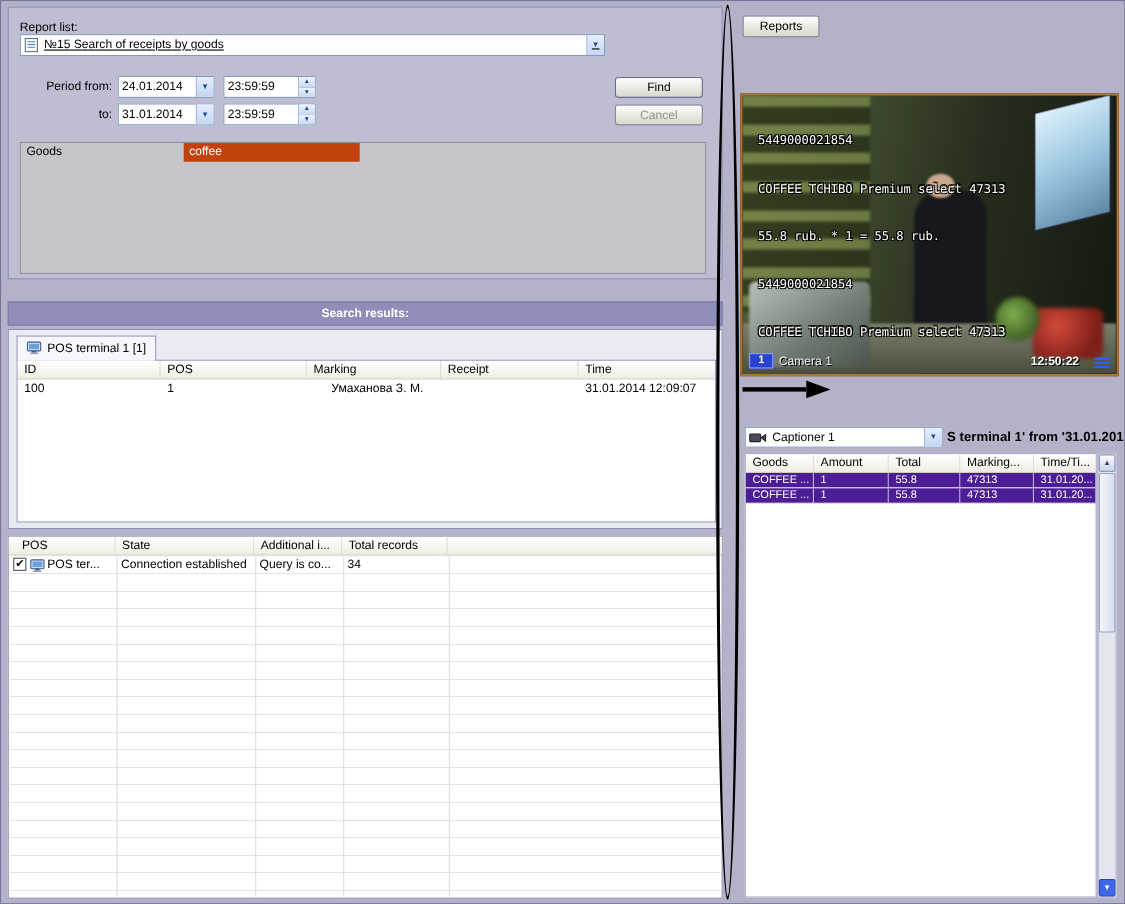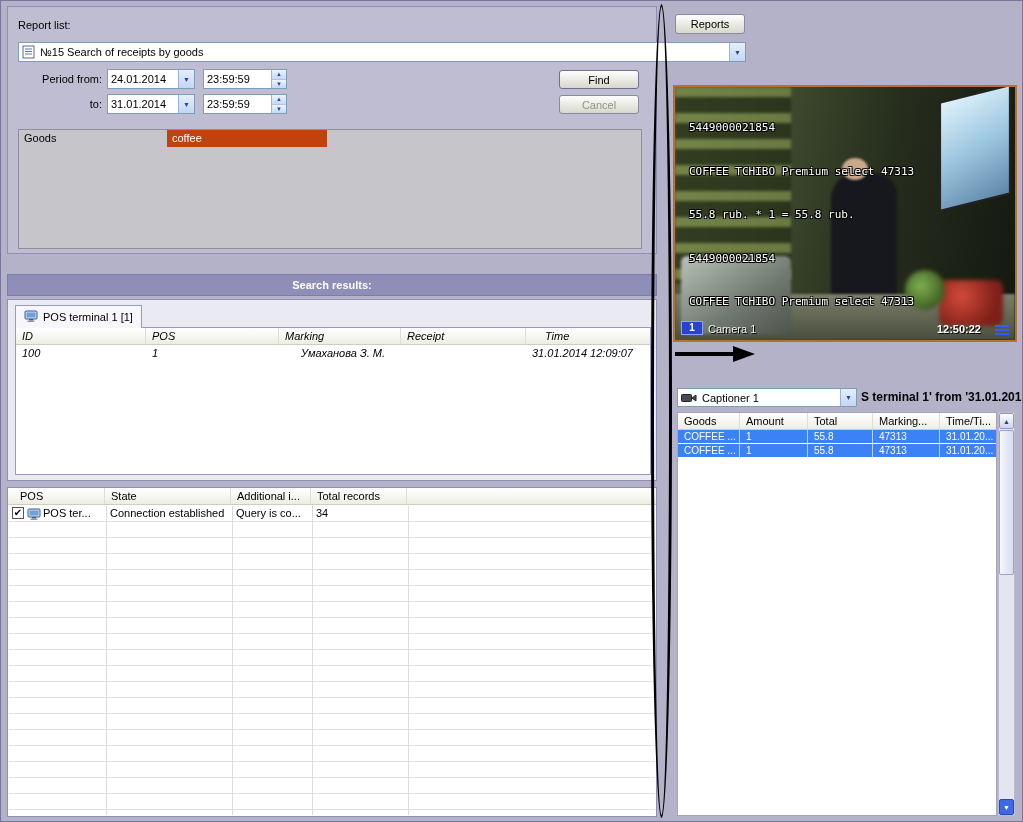--- a/index.html
+++ b/index.html
@@ -39,21 +39,21 @@
   .pc.sel{background:#c2410c;color:#fff;}
 
   
   .lhdr{display:flex;height:17px;background:linear-gradient(#ffffff,#eeede4);border-bottom:1px solid #cfcdbd;}
   .lhdr .hc{padding:2px 0 0 6px;border-right:1px solid #e0ded0;white-space:nowrap;overflow:hidden;height:16px;}
   .lrow{display:flex;height:16px;align-items:center;}
   .lrow .rc{padding-left:6px;white-space:nowrap;overflow:hidden;}
 
   
   .tab{position:absolute;left:7px;top:5px;height:23px;padding:0 8px;background:#f7f7fb;border:1px solid #9a99c0;border-bottom:none;display:flex;align-items:center;gap:5px;z-index:2;}
-  .results-box{position:absolute;left:7px;top:27px;width:636px;height:148px;background:#fff;border:1px solid #9a99c0;overflow:hidden;font-style:italic;}
+  .results-box{position:absolute;left:7px;top:27px;width:636px;height:148px;background:#fff;border:1px solid #9a99c0;overflow:hidden;}
 
   
   .st-body{position:absolute;left:1px;right:1px;top:18px;bottom:1px;background-image:repeating-linear-gradient(to bottom,transparent 0 15px,#e3e3e3 15px 16px);}
   .vline{position:absolute;top:0;bottom:0;width:1px;background:#dcdcdc;}
   .st-row1{position:absolute;left:0;top:0;width:100%;height:16px;}
   .chk{position:absolute;left:3px;top:1px;width:12px;height:12px;background:#fff;border:1px solid #555;font-size:10px;line-height:10px;text-align:center;color:#000;}
   .st-txt{position:absolute;top:1px;white-space:nowrap;overflow:hidden;}
 
   
   .reports-btn{left:674px;top:13px;width:70px;height:20px;}
@@ -66,40 +66,40 @@
   .cam-menu{position:absolute;right:6px;bottom:5px;width:14px;height:10px;background:repeating-linear-gradient(#2f5bff 0 2px,transparent 2px 4px);z-index:6;}
 
   .annotation-arrow{position:absolute;left:674px;top:345px;width:82px;height:16px;z-index:40;}
   .arrow-shaft{position:absolute;left:0;top:6px;width:58px;height:4px;background:#000;}
   .arrow-head{position:absolute;left:58px;top:0;width:0;height:0;border-left:22px solid #000;border-top:8px solid transparent;border-bottom:8px solid transparent;}
 
   .captioner-combo{left:676px;top:387px;width:180px;height:19px;}
   .captioner-title{position:absolute;left:860px;top:389px;width:163px;font-size:12px;font-weight:bold;white-space:nowrap;overflow:hidden;}
 
   .receipt-table{position:absolute;left:676px;top:411px;width:320px;height:404px;background:#fff;border:1px solid #a5a4c0;overflow:hidden;}
-  .rt-row{display:flex;height:14px;background:#3b82f6;color:#fff;font-size:10px;border-bottom:1px solid #fff;}
+  .rt-row{display:flex;height:14px;background:#4c1d95;color:#fff;font-size:10px;border-bottom:1px solid #fff;}
   .rt-row .rc{padding:1px 0 0 6px;border-right:1px solid rgba(255,255,255,.65);white-space:nowrap;overflow:hidden;}
 
   .scrollbar{position:absolute;left:997px;top:411px;width:17px;height:404px;background:#e3e6ef;border:1px solid #b9b9cf;}
   .sb-btn{position:absolute;left:0;width:15px;height:16px;background:linear-gradient(#fdfdfe,#ccd4ea);border:1px solid #8f9bc0;border-radius:2px;display:flex;align-items:center;justify-content:center;font-size:7px;color:#33406e;}
   .sb-up{top:0;}
   .sb-down{bottom:0;background:#3e68e6;color:#fff;border-color:#2a4ab8;}
   .sb-thumb{position:absolute;left:0;top:17px;width:15px;height:145px;background:linear-gradient(90deg,#f6f7fb,#d6dcef);border:1px solid #9aa4c8;border-radius:2px;}
 
   .annotation-ellipse{position:absolute;left:650px;top:3px;width:21px;height:814px;border:3px solid #000;border-radius:50%;z-index:45;pointer-events:none;}
 </style>
 </head>
 <body>
 
 <div class="screen">
 
   <div class="panel panel-top">
     <div class="lbl" style="left:10px;top:12px;">Report list:</div>
 
-    <div class="combo" style="left:10px;top:35px;width:728px;height:20px;">
+    <div class="combo" style="left:10px;top:24px;width:532px;height:20px;text-decoration:underline;">
       <span class="combo-icon">
         <svg width="13" height="14" viewBox="0 0 13 14">
             <rect x="1" y="1" width="11" height="12" fill="#fff" stroke="#5a6a8a"></rect>
             <line x1="3" y1="4" x2="10" y2="4" stroke="#4a7ac0"></line>
             <line x1="3" y1="6.5" x2="10" y2="6.5" stroke="#4a7ac0"></line>
             <line x1="3" y1="9" x2="10" y2="9" stroke="#4a7ac0"></line>
           </svg>
       </span>
       <span class="combo-text">№15 Search of receipts by goods</span>
       <span class="combo-arrow">▼</span>
@@ -156,21 +156,21 @@
           </svg>
       </span>
       <span>POS terminal 1 [1]</span>
     </div>
     <div class="results-box">
       <div class="lhdr">
         <div class="hc" style="width:130px;">ID</div>
         <div class="hc" style="width:133px;">POS</div>
         <div class="hc" style="width:122px;">Marking</div>
         <div class="hc" style="width:125px;">Receipt</div>
-        <div class="hc" style="flex:1;border-right:none;margin-left:13px;">Time</div>
+        <div class="hc" style="flex:1;border-right:none;">Time</div>
       </div>
       <div class="lrow">
         <div class="rc" style="width:130px;">100</div>
         <div class="rc" style="width:133px;">1</div>
         <div class="rc" style="width:122px;text-align:center;">Умаханова З. М.</div>
         <div class="rc" style="width:125px;"></div>
         <div class="rc" style="flex:1;">31.01.2014 12:09:07</div>
       </div>
     </div>
   </div>

